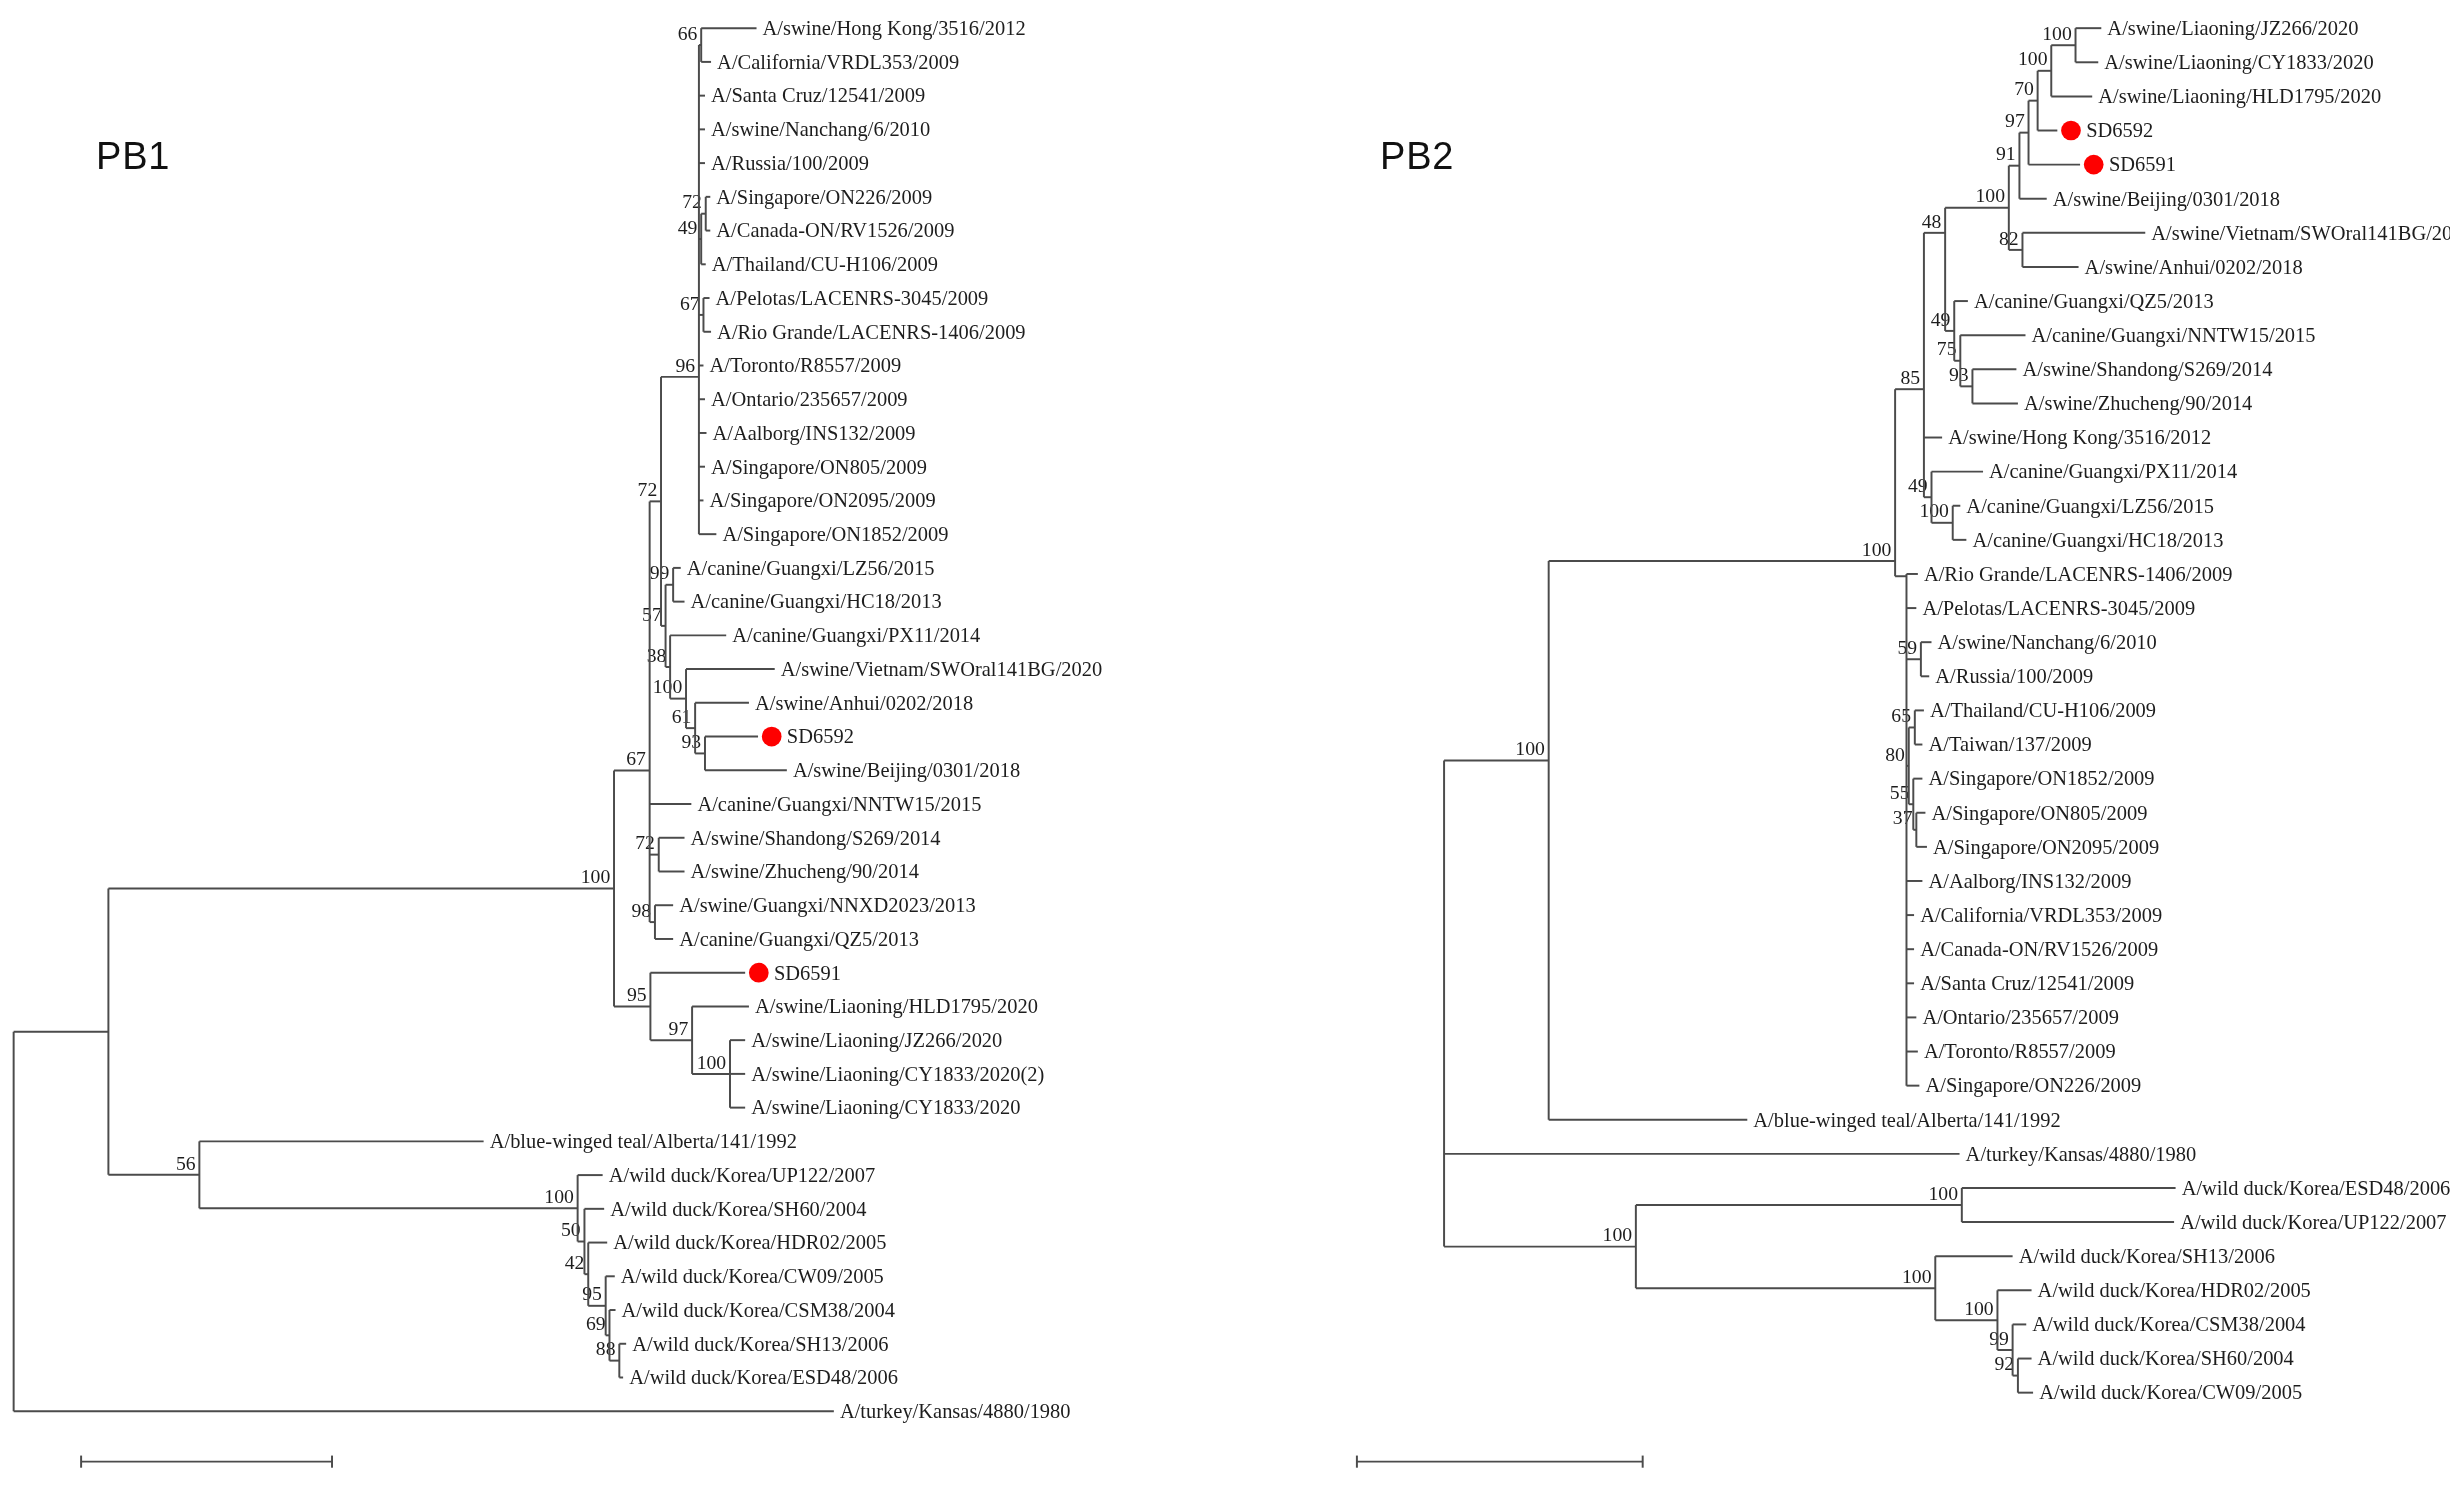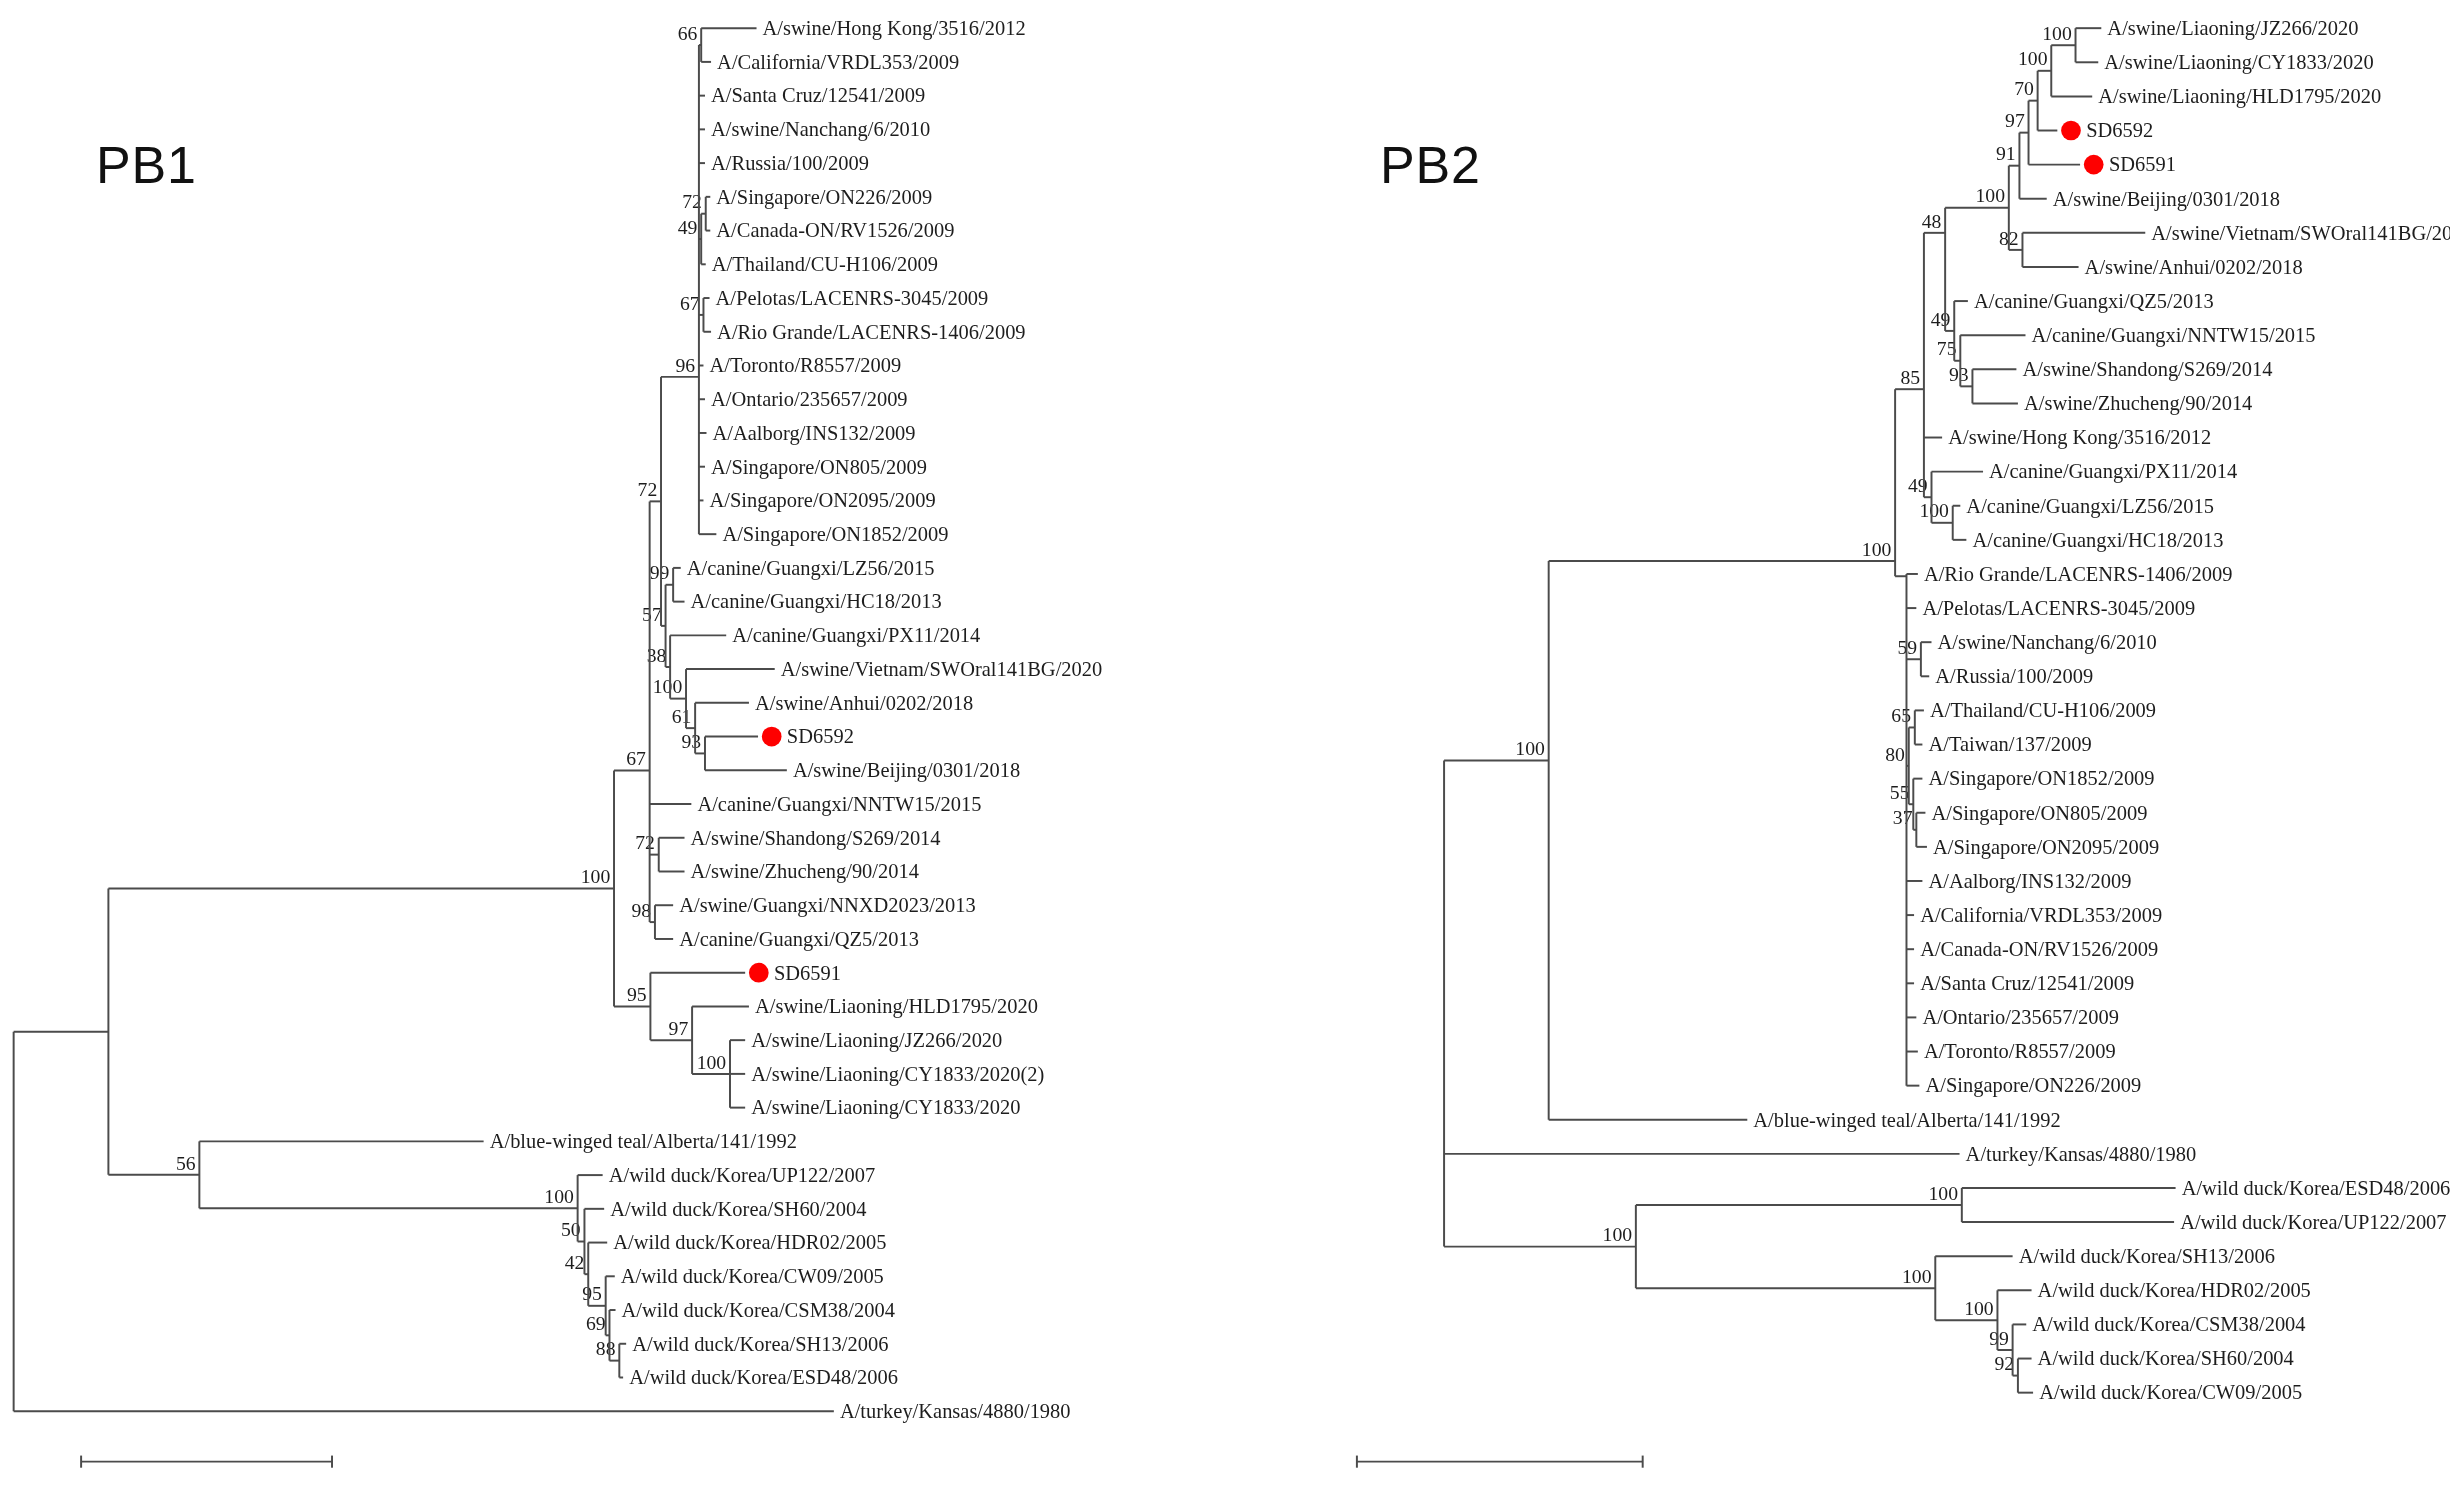--- a/index.html
+++ b/index.html
@@ -1,19 +1,19 @@
 <!DOCTYPE html>
 <html style="font-size:12px"><head>
 <meta charset="utf-8">
 <style>
   html,body{margin:0;padding:0;background:#ffffff;}
   body{width:2450px;height:1508px;position:relative;font-family:"Liberation Serif",serif;}
   #stage{position:absolute;left:0;top:0;width:2450px;height:1508px;}
   #tree-svg{position:absolute;left:0;top:0;}
-  .panel-label{position:absolute;font-family:"Liberation Sans",sans-serif;font-size:52px;color:#111111;letter-spacing:0.8px;}
+  .panel-label{position:absolute;font-family:"Liberation Sans",sans-serif;font-size:38px;color:#111111;letter-spacing:0.8px;}
   #pb1-label{left:96px;top:135px;}
   #pb2-label{left:1380px;top:135px;}
   .scale-label{position:absolute;font-family:"Liberation Serif",serif;font-size:20.5px;color:#a21caf;width:106px;text-align:center;margin-top:36px;}
   #pb1-scale-label{left:153px;top:1469px;}
   #pb2-scale-label{left:1446px;top:1469px;}
 </style>
 </head>
 <body>
 
 <div id="stage">

